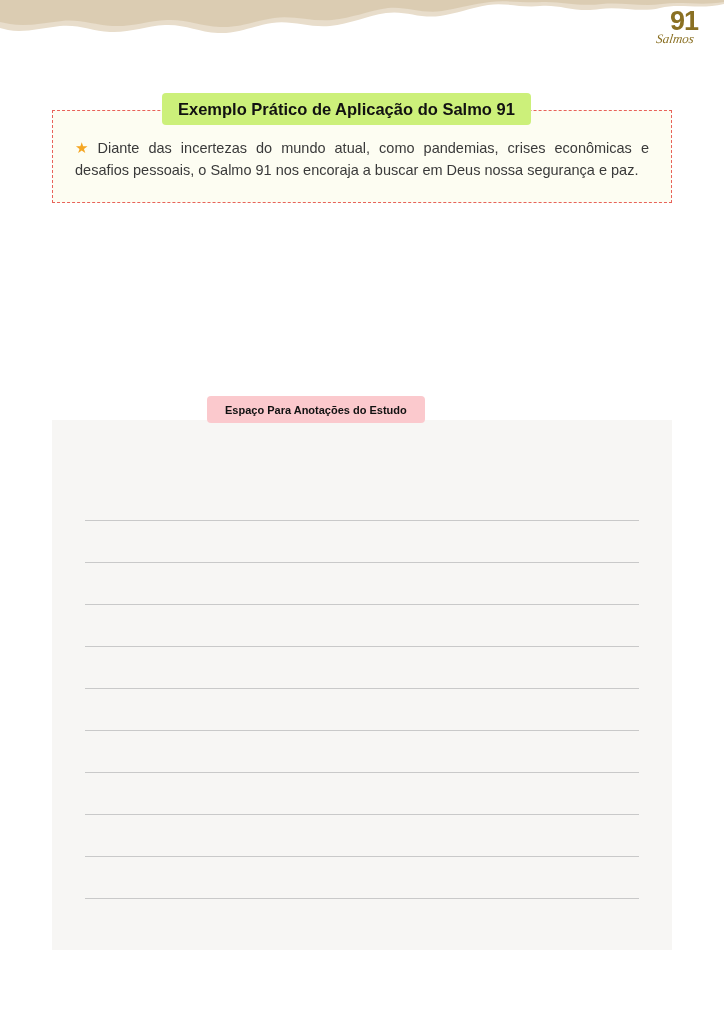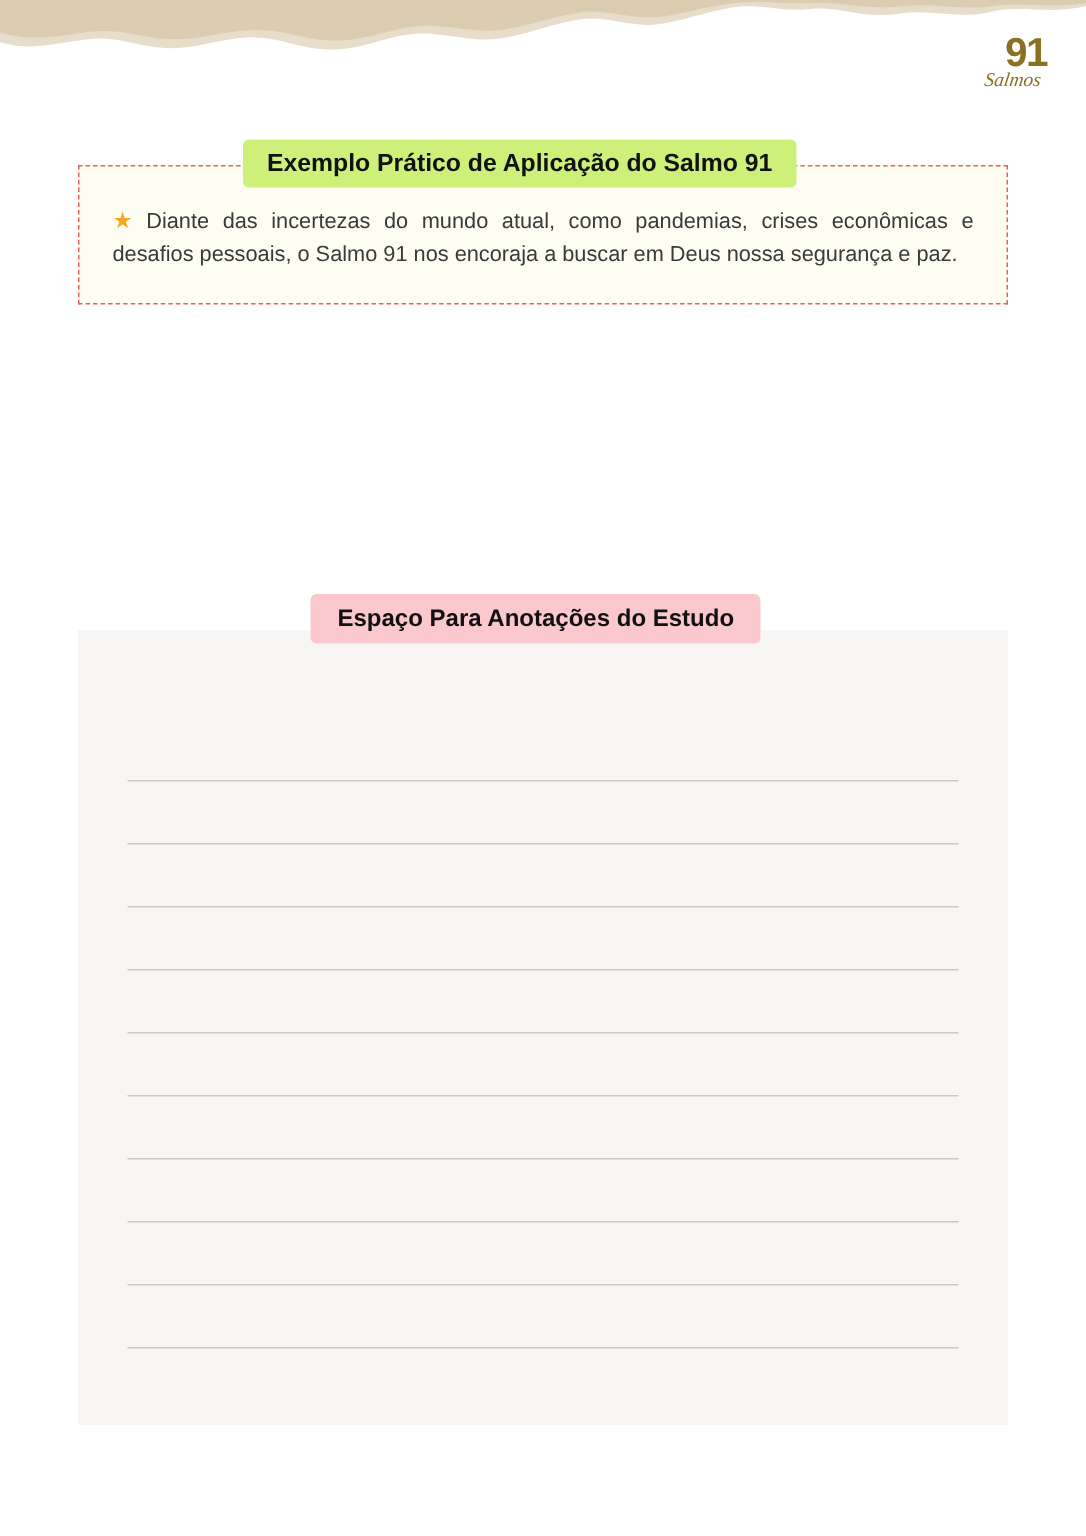--- a/index.html
+++ b/index.html
@@ -28,21 +28,20 @@
   .torn-strip svg { display: block; }
 
   
   .header-logo {
     position: absolute;
     top: 8px;
     right: 26px;
     width: 70px;
     height: 46px;
     text-align: right;
-    margin-top: 14px;
   }
   .header-logo .num {
     font-family: "Liberation Sans", sans-serif;
     font-weight: bold;
     font-size: 27px;
     color: #8a7023;
     line-height: 1;
     letter-spacing: -1px;
     display: block;
   }
@@ -109,21 +108,21 @@
     top: 420px;
     width: 620px;
   }
   .notes-title {
     position: absolute;
     left: 155px;
     top: -24px;
     background: #fbc9cd;
     color: #111111;
     font-weight: bold;
-    font-size: 16px;
+    font-size: 11px;
     padding: 8px 18px 7px 18px;
     border-radius: 4px;
     white-space: nowrap;
     z-index: 2;
   }
   .notes-panel {
     background: #f7f6f4;
     width: 620px;
     height: 530px;
     box-sizing: border-box;

